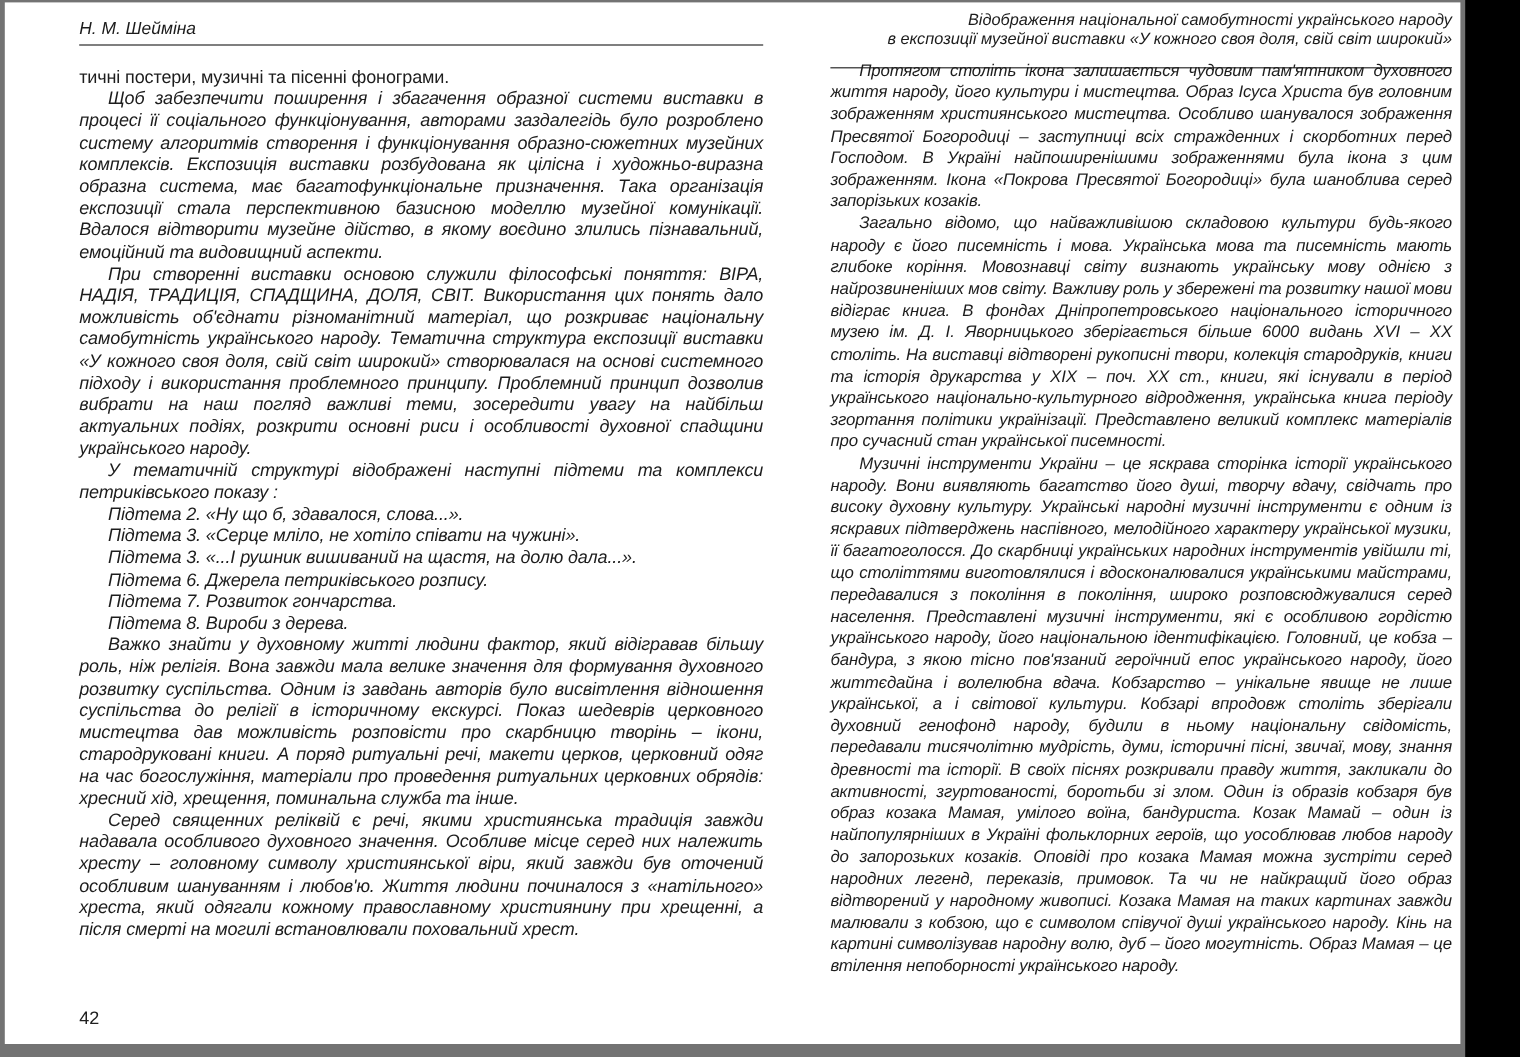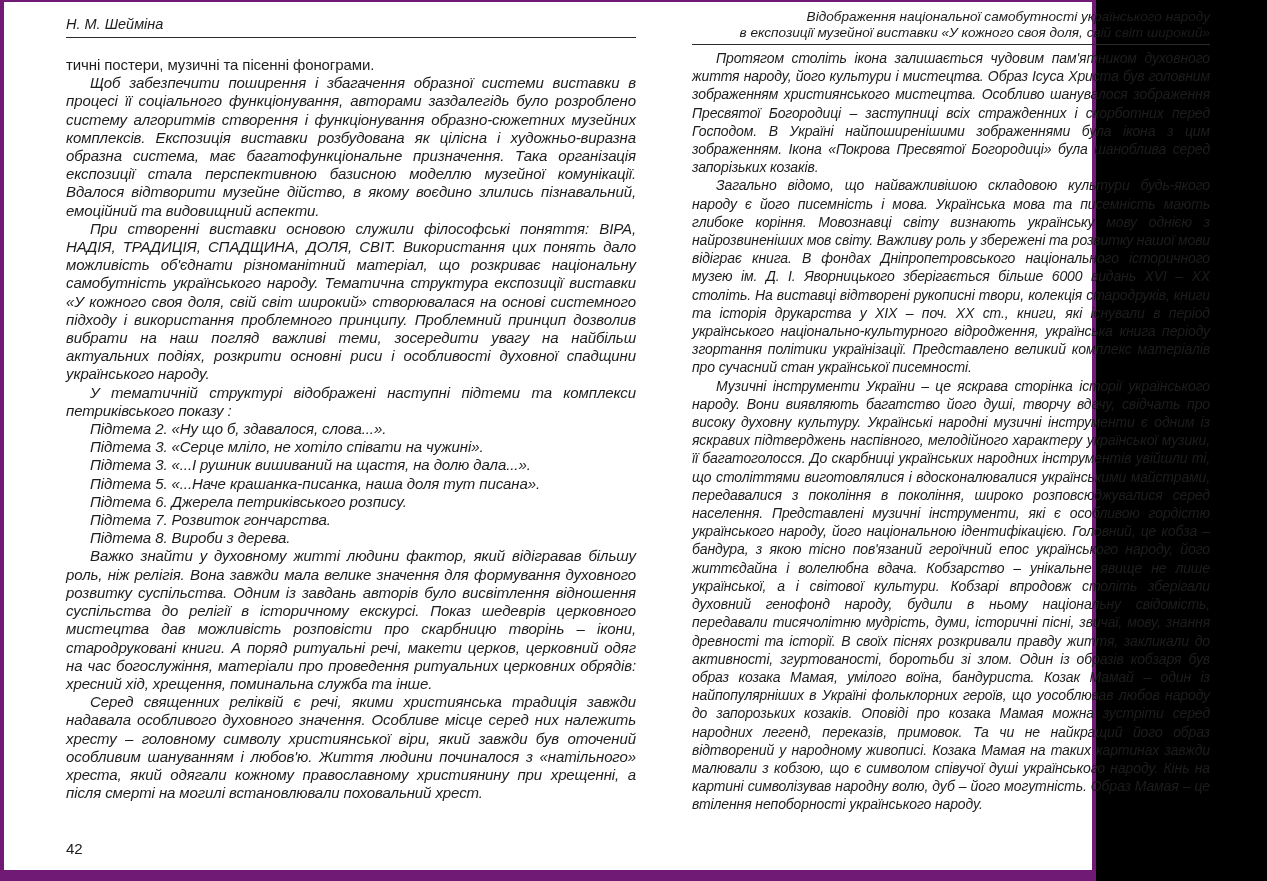--- a/index.html
+++ b/index.html
@@ -6,42 +6,42 @@
   body {
     width: 1267px; height: 881px;
     background: #000;
     position: relative;
     overflow: hidden;
     font-family: "Liberation Sans", sans-serif;
     -webkit-font-smoothing: antialiased;
   }
   .canvas {
     position: absolute; left: 0; top: 0;
-    width: 1096px; height: 881px;
-    background: #701a75;
+    width: 1221px; height: 881px;
+    background: #737373;
   }
   .page-surface {
     position: absolute;
     left: 4px; top: 2px; right: 4px; bottom: 11px;
     background: #ffffff;
   }
   
   .running-header-left {
     position: absolute; left: 62px; top: 13px; width: 570px;
     font-style: italic; font-size: 14.5px; line-height: 18px;
     color: #1c1c1c;
     border-bottom: 1.6px solid #2b2b2b;
     padding-bottom: 4px;
   }
   .running-header-right {
     position: absolute; left: 688px; top: 7px; width: 518px;
     font-style: italic; font-size: 13.6px; line-height: 15.5px;
     color: #1c1c1c; text-align: right;
     border-bottom: 1.6px solid #2b2b2b;
-    padding-bottom: 4px;
+    padding-bottom: 16px;
   }
   .running-header-right span { display: block; }
   
   .body-col {
     position: absolute;
     color: #1d1d1d;
     text-align: justify;
   }
   .body-left {
     left: 62px; top: 54px; width: 570px;
@@ -78,21 +78,20 @@
     </div>
 
     <div class="body-col body-left">
         <div class="para">тичні постери, музичні та пісенні фонограми.</div>
         <div class="para indent">Щоб забезпечити поширення і збагачення образної системи виставки в процесі її соціального функціонування, авторами заздалегідь було розроблено систему алгоритмів створення і функціонування образно-сюжетних музейних комплексів. Експозиція виставки розбудована як цілісна і художньо-виразна образна система, має багатофункціональне призначення. Така організація експозиції стала перспективною базисною моделлю музейної комунікації. Вдалося відтворити музейне дійство, в якому воєдино злились пізнавальний, емоційний та видовищний аспекти.</div>
         <div class="para indent">При створенні виставки основою служили філософські поняття: ВІРА, НАДІЯ, ТРАДИЦІЯ, СПАДЩИНА, ДОЛЯ, СВІТ. Використання цих понять дало можливість об'єднати різноманітний матеріал, що розкриває національну самобутність українського народу. Тематична структура експозиції виставки «У кожного своя доля, свій світ широкий» створювалася на основі системного підходу і використання проблемного принципу. Проблемний принцип дозволив вибрати на наш погляд важливі теми, зосередити увагу на найбільш актуальних подіях, розкрити основні риси і особливості духовної спадщини українського народу.</div>
         <div class="para indent">У тематичній структурі відображені наступні підтеми та комплекси петриківського показу :</div>
         <div class="para indent">Підтема 2. «Ну що б, здавалося, слова...».</div>
         <div class="para indent">Підтема 3. «Серце мліло, не хотіло співати на чужині».</div>
         <div class="para indent">Підтема 3. «...І рушник вишиваний на щастя, на долю дала...».</div>
-        <div class="para indent">Підтема 5. «...Наче крашанка-писанка, наша доля тут писана».</div>
         <div class="para indent">Підтема 6. Джерела петриківського розпису.</div>
         <div class="para indent">Підтема 7. Розвиток гончарства.</div>
         <div class="para indent">Підтема 8. Вироби з дерева.</div>
         <div class="para indent">Важко знайти у духовному житті людини фактор, який відігравав більшу роль, ніж релігія. Вона завжди мала велике значення для формування духовного розвитку суспільства. Одним із завдань авторів було висвітлення відношення суспільства до релігії в історичному екскурсі. Показ шедеврів церковного мистецтва дав можливість розповісти про скарбницю творінь – ікони, стародруковані книги. А поряд ритуальні речі, макети церков, церковний одяг на час богослужіння, матеріали про проведення ритуальних церковних обрядів: хресний хід, хрещення, поминальна служба та інше.</div>
         <div class="para indent">Серед священних реліквій є речі, якими християнська традиція завжди надавала особливого духовного значення. Особливе місце серед них належить хресту – головному символу християнської віри, який завжди був оточений особливим шануванням і любов'ю. Життя людини починалося з «натільного» хреста, який одягали кожному православному християнину при хрещенні, а після смерті на могилі встановлювали поховальний хрест.</div>
       </div>
 
     <div class="body-col body-right">
         <div class="para indent">Протягом століть ікона залишається чудовим пам'ятником духовного життя народу, його культури і мистецтва. Образ Ісуса Христа був головним зображенням християнського мистецтва. Особливо шанувалося зображення Пресвятої Богородиці – заступниці всіх стражденних і скорботних перед Господом. В Україні найпоширенішими зображеннями була ікона з цим зображенням. Ікона «Покрова Пресвятої Богородиці» була шаноблива серед запорізьких козаків.</div>
         <div class="para indent">Загально відомо, що найважливішою складовою культури будь-якого народу є його писемність і мова. Українська мова та писемність мають глибоке коріння. Мовознавці світу визнають українську мову однією з найрозвиненіших мов світу. Важливу роль у збережені та розвитку нашої мови відіграє книга. В фондах Дніпропетровського національного історичного музею ім. Д. І. Яворницького зберігається більше 6000 видань XVI – XX століть. На виставці відтворені рукописні твори, колекція стародруків, книги та історія друкарства у XIX – поч. XX ст., книги, які існували в період українського національно-культурного відродження, українська книга періоду згортання політики українізації. Представлено великий комплекс матеріалів про сучасний стан української писемності.</div>

